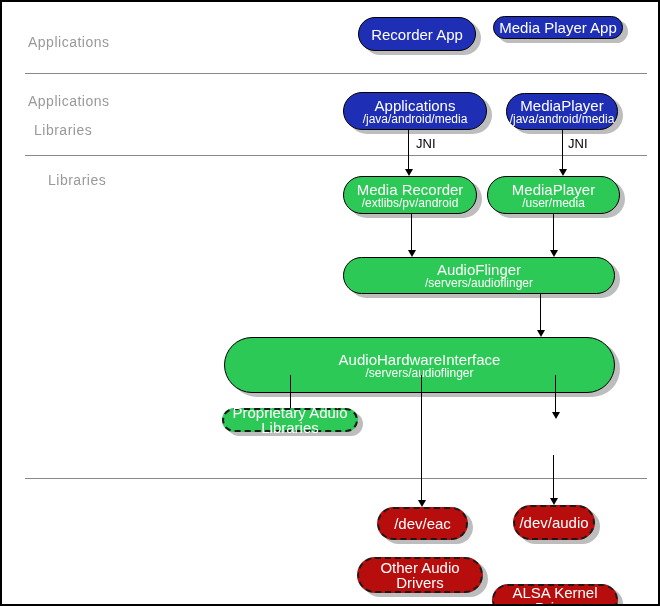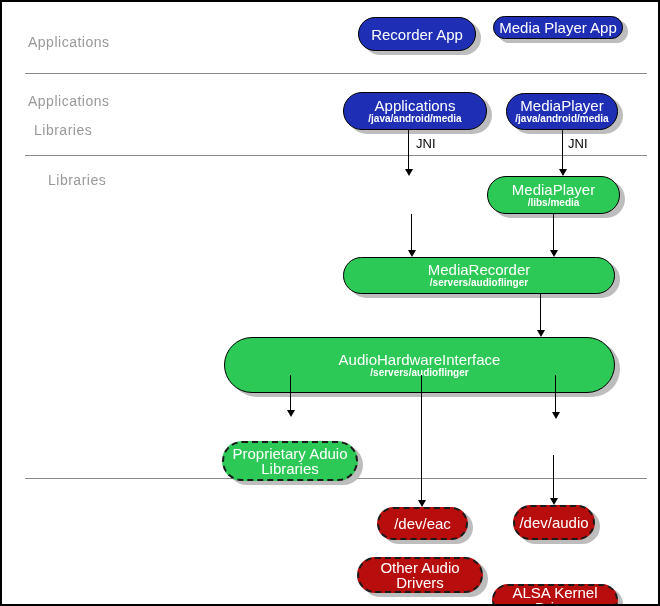--- a/index.html
+++ b/index.html
@@ -17,21 +17,21 @@
     position:absolute;
     border:1.5px solid #000;
     border-radius:999px;
     box-shadow:5px 4px 0 0 var(--shadow);
     color:#fff;
     display:flex;flex-direction:column;align-items:center;justify-content:center;
     text-align:center;
     box-sizing:border-box;
   }
   .node .label{font-size:15px;line-height:15px;}
-  .node .sub{font-size:10px;line-height:12px;font-weight:bold;}
+  .node .sub{font-size:12px;line-height:12px;}
   .blue{background:var(--blue);}
   .green{background:var(--green);}
   .red{background:var(--red);text-align:center;}
   .dashed{border:2px dashed #1a1a1a;}
   .arrow{position:absolute;width:0;border-left:1.5px solid #000;}
   .arrow::after{
     content:'';position:absolute;left:-4px;bottom:-6px;
     width:0;height:0;
     border-left:4.5px solid transparent;border-right:4.5px solid transparent;
     border-top:7px solid #000;
@@ -72,45 +72,49 @@
   <div class="node blue" style="left:504px;top:91px;width:112px;height:37px">
     <div class="label">MediaPlayer</div>
     <div class="sub">/java/android/media</div>
   </div>
 
   <div class="arrow" style="left:406px;top:128px;height:40px"></div>
   <div class="arrow" style="left:560px;top:128px;height:40px"></div>
   <div class="jni" style="left:414px;top:134px">JNI</div>
   <div class="jni" style="left:566px;top:134px">JNI</div>
 
+  <div class="node green" style="left:341px;top:174px;width:134px;height:38px">
+    <div class="label">Media Recorder</div>
+    <div class="sub">/extlibs/pv/android</div>
+  </div>
   <div class="node green" style="left:485px;top:174px;width:133px;height:38px">
     <div class="label">MediaPlayer</div>
-    <div class="sub">/libs/media</div>
+    <div class="sub">/user/media</div>
   </div>
 
   <div class="arrow" style="left:409px;top:212px;height:37px"></div>
   <div class="arrow" style="left:551px;top:212px;height:37px"></div>
 
   <div class="node green" style="left:341px;top:255px;width:272px;height:37px">
-    <div class="label">MediaRecorder</div>
+    <div class="label">AudioFlinger</div>
     <div class="sub">/servers/audioflinger</div>
   </div>
 
   <div class="arrow" style="left:538px;top:292px;height:37px"></div>
 
   <div class="node green" style="left:222px;top:335px;width:391px;height:56px">
     <div class="label">AudioHardwareInterface</div>
     <div class="sub">/servers/audioflinger</div>
   </div>
 
   <div class="arrow" style="left:288px;top:373px;height:36px"></div>
   <div class="arrow" style="left:419px;top:373px;height:126px"></div>
   <div class="arrow" style="left:553px;top:373px;height:38px"></div>
 
-  <div class="node green dashed" style="left:220px;top:439px;width:136px;height:40px">
+  <div class="node green dashed" style="left:220px;top:406px;width:136px;height:24px">
     <div class="label">Proprietary Aduio</div>
     <div class="label">Libraries</div>
   </div>
 
   <div class="arrow" style="left:551px;top:453px;height:44px"></div>
 
   <div class="node red dashed" style="left:375px;top:505px;width:91px;height:33px">
     <div class="label">/dev/eac</div>
   </div>
   <div class="node red dashed" style="left:355px;top:555px;width:126px;height:36px">

